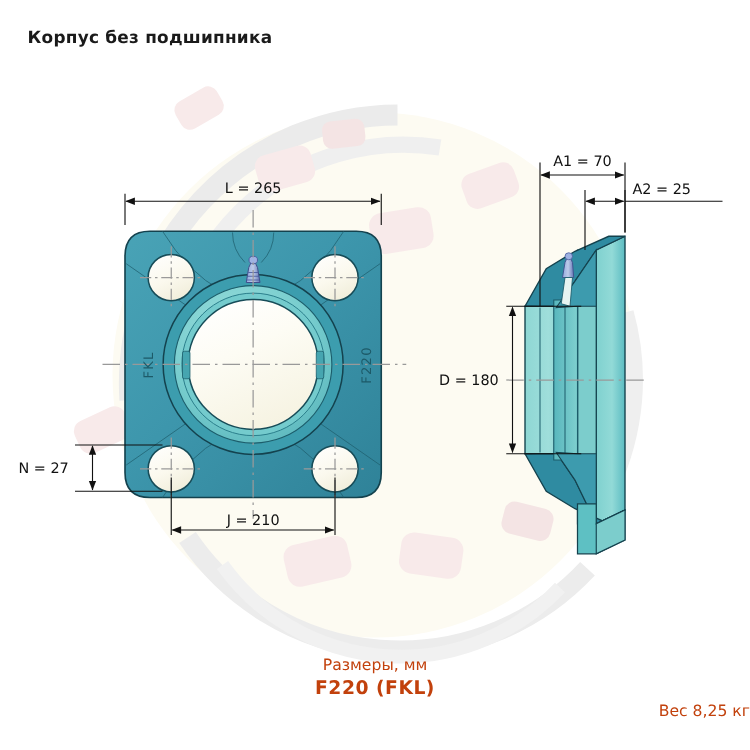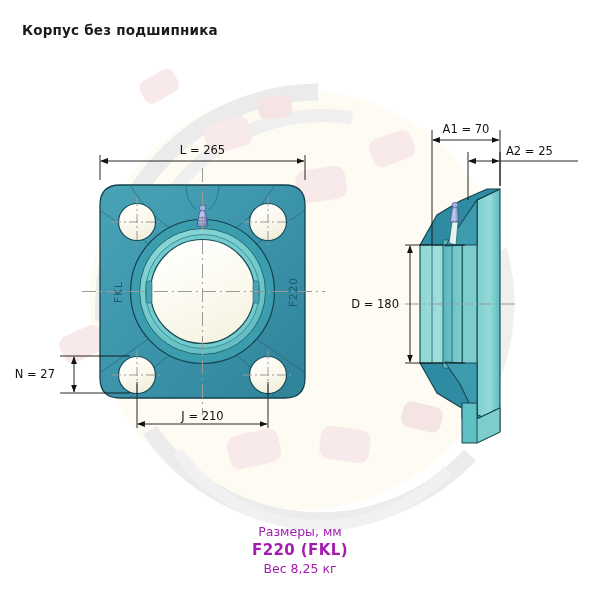--- a/index.html
+++ b/index.html
@@ -16,25 +16,25 @@
   .wm{position:absolute;left:0;top:0;width:600px;height:600px;pointer-events:none;}
 
   
   .title-block{
     position:absolute;left:22px;top:22px;
     font-size:13.5px;font-weight:bold;color:#1a1a1a;
     line-height:17px;letter-spacing:0.2px;
   }
   .footer-block{
     position:absolute;left:0;top:523px;width:600px;
-    text-align:center;color:#a21caf;
+    text-align:center;color:#c2410c;
   }
   .footer-l1{font-size:12.5px;line-height:17px;}
   .footer-l2{font-size:15px;font-weight:bold;line-height:20px;letter-spacing:0.4px;}
-  .footer-l3{font-size:12.5px;line-height:17px;}
+  .footer-l3{font-size:12.5px;line-height:17px;text-align:right;}
 
   
   #drawing{position:absolute;left:0;top:0;}
 
   .dimtext{
     font-family:"DejaVu Sans","Liberation Sans",sans-serif;
     font-size:11.5px;fill:#111111;
   }
   .partlabel{
     font-family:"DejaVu Sans","Liberation Sans",sans-serif;

